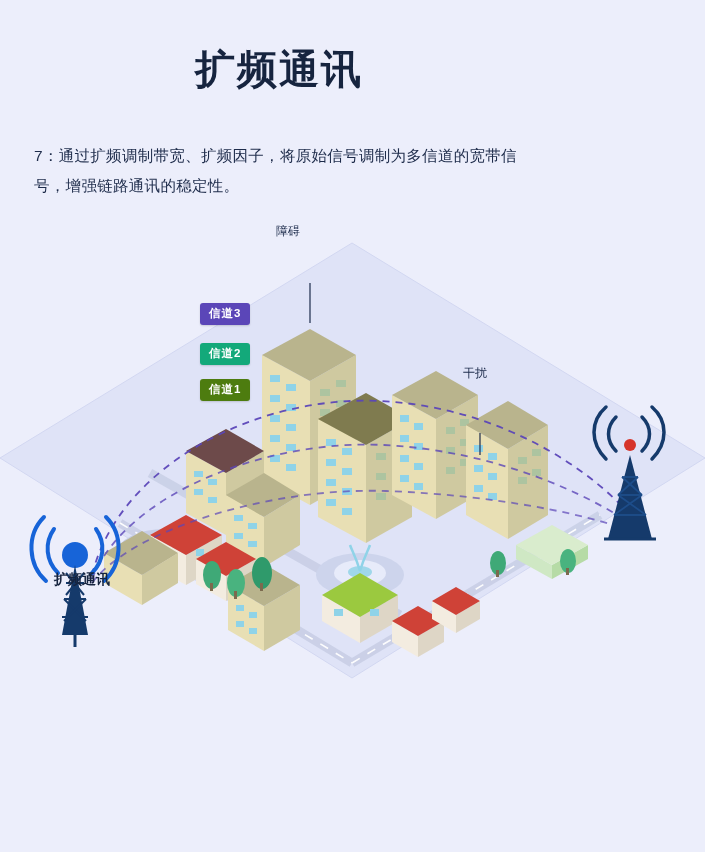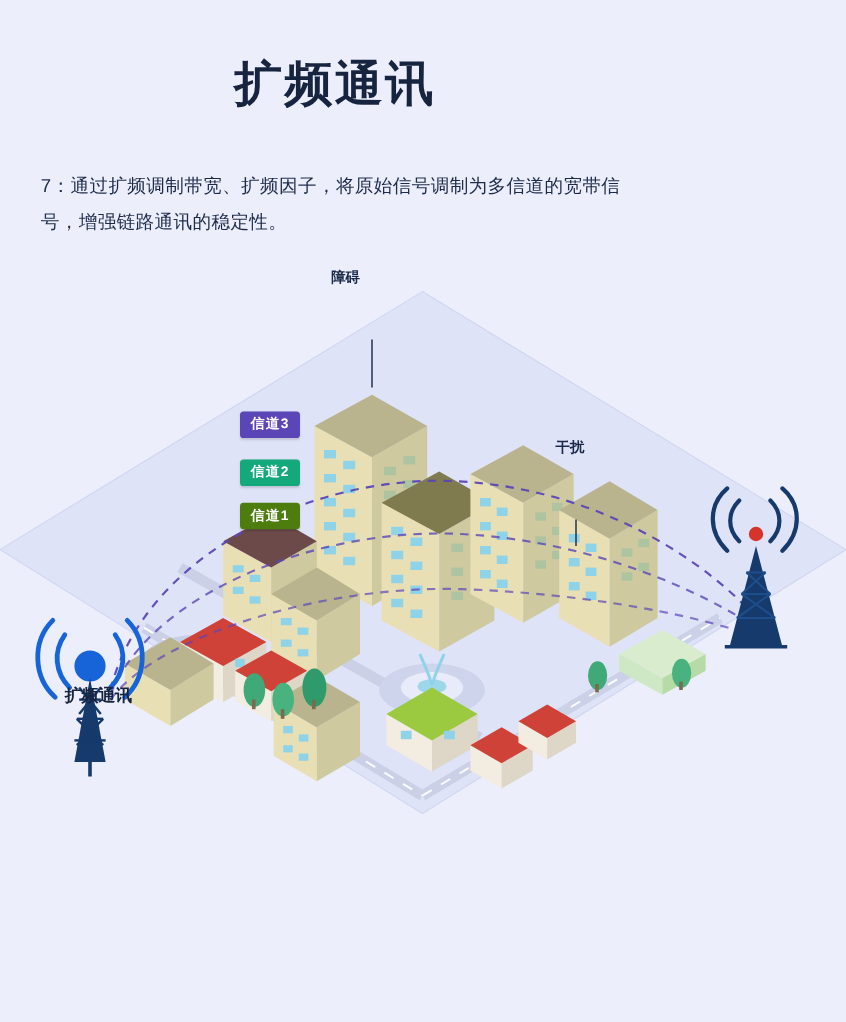--- a/index.html
+++ b/index.html
@@ -45,35 +45,34 @@
     margin-top: 10px;
   }
   .scene svg {
     position: absolute;
     left: 0;
     top: 0;
   }
   .label {
     position: absolute;
     font-size: 12px;
-    font-weight: bold;
+    font-weight: normal;
     color: #1b2a4a;
     white-space: nowrap;
   }
   .chan {
     position: absolute;
     color: #fff;
     font-size: 11.5px;
     font-weight: bold;
     padding: 3px 9px 4px 9px;
     border-radius: 3px;
     white-space: nowrap;
     letter-spacing: 1px;
     box-shadow: 0 1px 2px rgba(0,0,0,0.15);
-    margin-top: 40px;
   }
   .chan.c3 { background: #5b46b8; }
   .chan.c2 { background: #13a97a; }
   .chan.c1 { background: #4d7c0f; }
   .caption {
     position: absolute;
     font-size: 14px;
     font-weight: bold;
     color: #16243f;
     white-space: nowrap;

